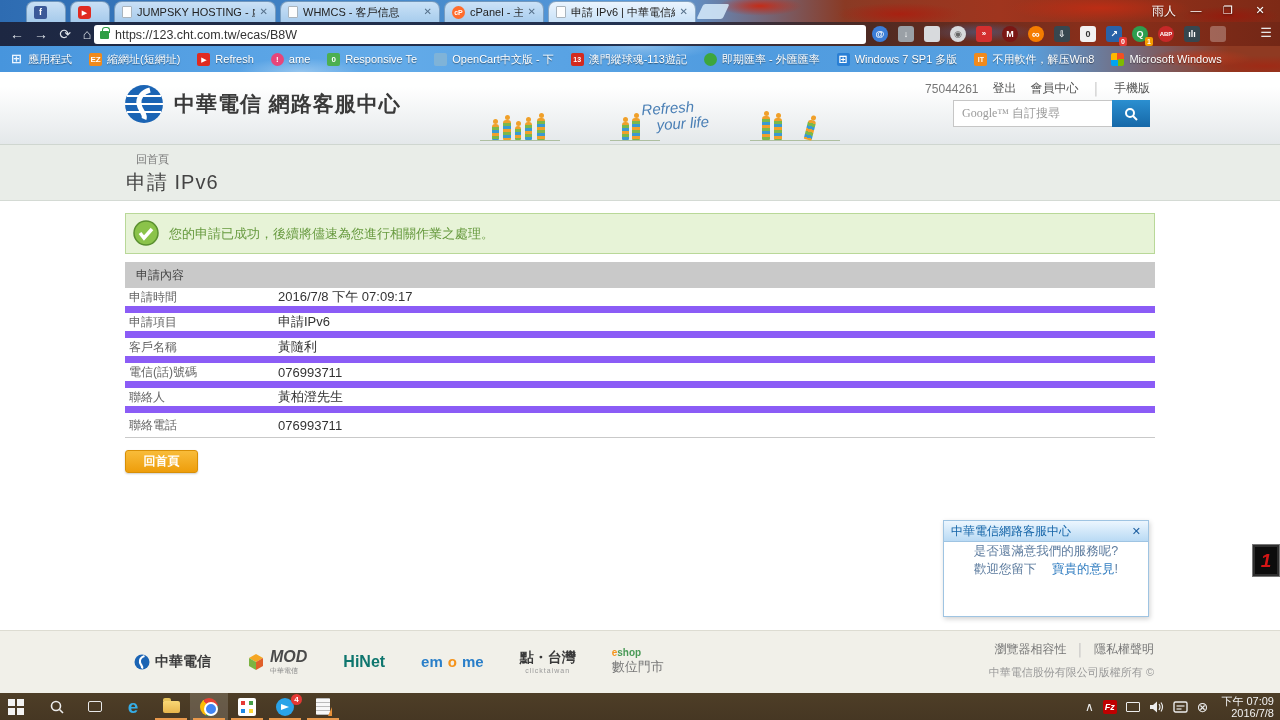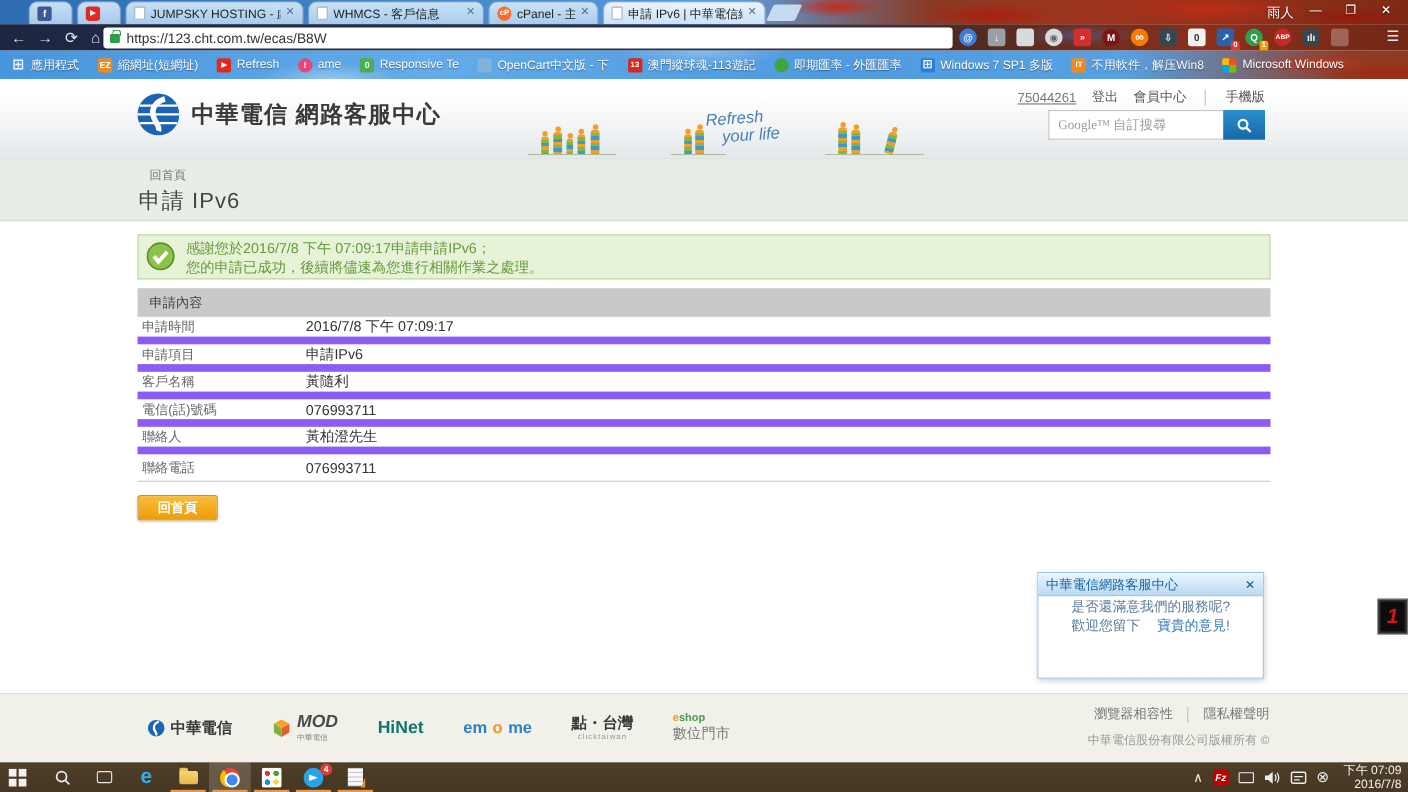--- a/index.html
+++ b/index.html
@@ -80,21 +80,21 @@
   .bi-it{background:#f08a1d;font-size:7px;}
   .bi-ms{background-image:conic-gradient(#f25022 0 90deg,#7fba00 0 180deg,#00a4ef 0 270deg,#ffb900 0);}
 
   
   .page { position:absolute; left:0; top:72px; width:1280px; height:621px; background:#fff; }
   .site-header { position:absolute; left:0; top:0; width:1280px; height:73px;
     background:linear-gradient(#ffffff 20%,#e4e8ea); border-bottom:1px solid #cfd6d0; }
   .brand { position:absolute; left:124px; top:12px; display:flex; align-items:center; gap:10px; }
   .brand-text { font-size:21px; font-weight:bold; color:#3a3a3a; letter-spacing:1px; }
   .acct-row { position:absolute; right:130px; top:8px; display:flex; gap:14px; align-items:center; font-size:12px; color:#555; }
-  .acct-num { color:#777;text-decoration:underline; }
+  .acct-num { color:#777; }
   .acct-div { color:#bbb; }
   .gsearch { position:absolute; right:130px; top:28px; display:flex; }
   .gsearch-input { width:159px; height:27px; border:1px solid #c6c6c6; border-right:none; padding:0 8px;
     font-size:12px; color:#444; background:#fff; font-family:"Liberation Serif","DejaVu Serif",serif; }
   .gsearch-input::placeholder { color:#9a9a9a; }
   .gsearch-btn { width:38px; height:27px; background:linear-gradient(#2b8fd0,#1668a8); border:none; display:flex; align-items:center; justify-content:center; }
   .tagline { position:absolute; left:642px; top:28px; color:#4a7fb5; font-style:italic;
     font-size:15px; transform:rotate(-4deg); line-height:16px; }
   .tagline .t2 { margin-left:14px; }
   .ground { position:absolute; height:1px; background:#aebfa0; top:68px; }
@@ -395,21 +395,20 @@
       <h1 class="page-title" style="font-weight:normal;">申請 IPv6</h1>
     </div>
 
     <div class="alert">
       <svg width="27" height="27" viewBox="0 0 27 27">
         <circle cx="13" cy="13" r="12" fill="#8bc34a"></circle>
         <circle cx="13" cy="13" r="12" fill="none" stroke="#5a8f2f" stroke-width="1.5"></circle>
         <path d="M7 13 l4 5 l8 -9" stroke="#fff" stroke-width="3.5" fill="none"></path>
       </svg>
       <div class="alert-texts">
-        <div>感謝您於2016/7/8 下午 07:09:17申請申請IPv6；</div>
         <div>您的申請已成功，後續將儘速為您進行相關作業之處理。</div>
       </div>
     </div>
 
     <div class="tbl-head">申請內容</div>
     <div class="tbl-rows">
       <div class="trow">
         <span class="tlabel">申請時間</span>
         <span class="tvalue">2016/7/8 下午 07:09:17</span>
       </div>

